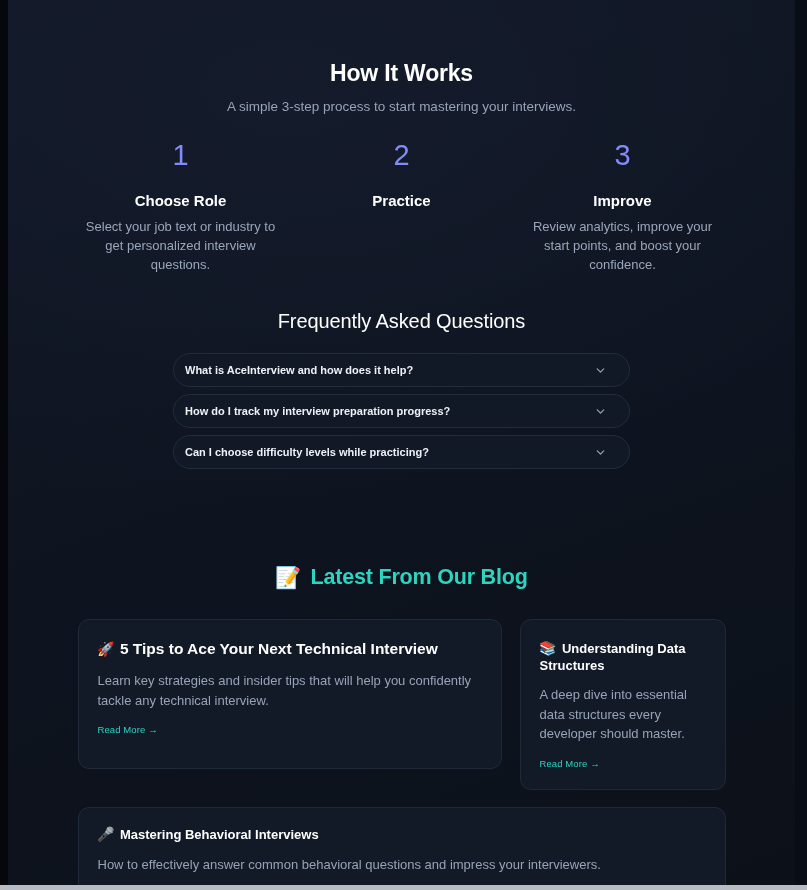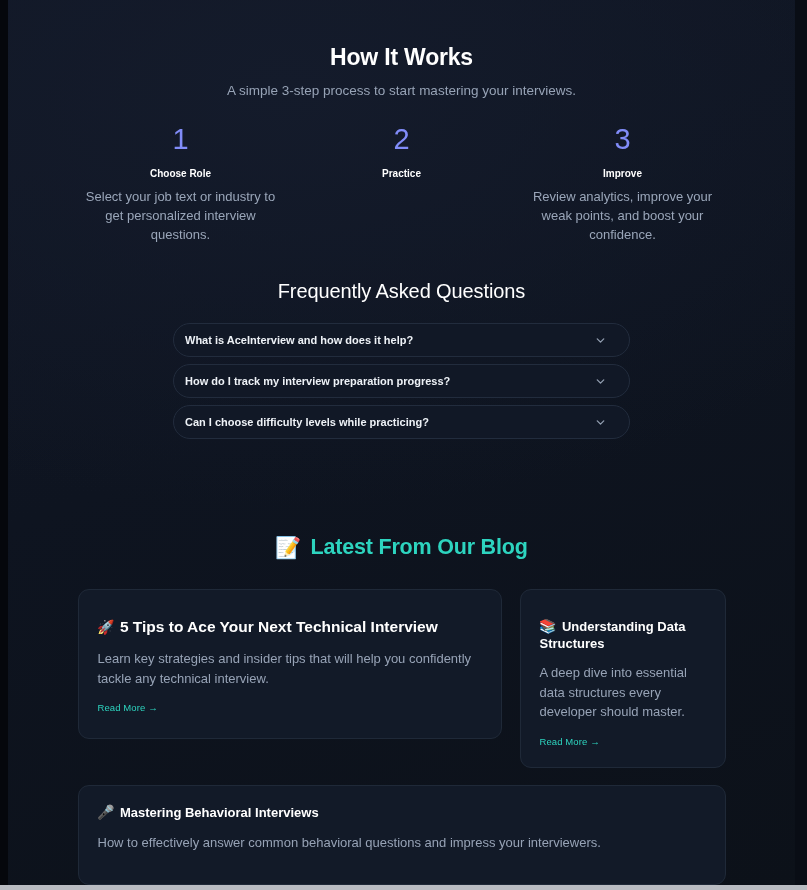--- a/index.html
+++ b/index.html
@@ -26,37 +26,37 @@
   
   .viewport {
     position:absolute;
     left:8px; top:0; width:787px; height:885px;
     background:
       radial-gradient(1200px 700px at 35% 10%, #141b2b 0%, rgba(17,23,37,0) 60%),
       linear-gradient(160deg, #111726 0%, #0e1420 45%, #0c1119 100%);
     overflow:hidden;
   }
   
-  .hiw { padding-top:44px; text-align:center; }
+  .hiw { padding-top:60px; text-align:center; }
   .hiw-title {
     font-size:23px; font-weight:bold; color:#ffffff;
     letter-spacing:-0.2px;
   }
   .hiw-sub {
     margin-top:12px; font-size:13.5px; color:#97a3b6; font-weight:400;
   }
   .steps {
     display:flex; margin-top:26px; padding:0 62px;
   }
   .step { flex:1; text-align:center; padding:0 12px; }
   .step-num {
     font-size:29px; font-weight:400; color:#818cf8; line-height:1.1;
   }
   .step-name {
-    margin-top:12px; font-size:10px; font-weight:bold; color:#ffffff;
+    margin-top:20px; font-size:15px; font-weight:bold; color:#ffffff;
   }
   .step-desc {
     margin-top:9px; font-size:13px; color:#9aa6b9; line-height:1.45;
   }
   
   .faq { margin-top:36px; text-align:center; }
   .faq-title {
     font-size:20px; font-weight:normal; color:#ffffff; letter-spacing:-0.1px;
   }
   .faq-list { margin:20px auto 0; width:457px; }
@@ -84,21 +84,21 @@
     font-size:21.5px; font-weight:bold; color:#2dd4bf; letter-spacing:-0.2px;
   }
   .blog-grid {
     margin:29px auto 0; width:648px;
     display:flex; gap:18px; align-items:flex-start;
   }
   .card {
     background:#121a28;
     border:1px solid #1f2938;
     border-radius:11px;
-    padding:28px 19px 18px;
+    padding:20px 19px 18px;
   }
   .card-wide { flex:0 0 424px; min-height:150px; }
   .card-narrow { flex:0 0 206px; min-height:150px; }
   .card-row {
     margin:17px auto 0; width:648px;
   }
   .card-full { width:648px; min-height:100px; padding:18px 19px 16px; }
   .card-title {
     display:block;
     font-size:15.5px; font-weight:bold; color:#ffffff; line-height:1.22;
@@ -140,21 +140,21 @@
           <div class="step-name">Choose Role</div>
           <div class="step-desc">Select your job text or industry to get personalized interview questions.</div>
         </div>
         <div class="step">
           <div class="step-num">2</div>
           <div class="step-name">Practice</div>
         </div>
         <div class="step">
           <div class="step-num">3</div>
           <div class="step-name">Improve</div>
-          <div class="step-desc">Review analytics, improve your weak points, and boost your confidence.</div>
+          <div class="step-desc">Review analytics, improve your start points, and boost your confidence.</div>
         </div>
       </div>
     </section>
 
     <section class="faq">
       <h2 class="faq-title">Frequently Asked Questions</h2>
 
       <div class="faq-list">
 
         <div class="faq-item">

